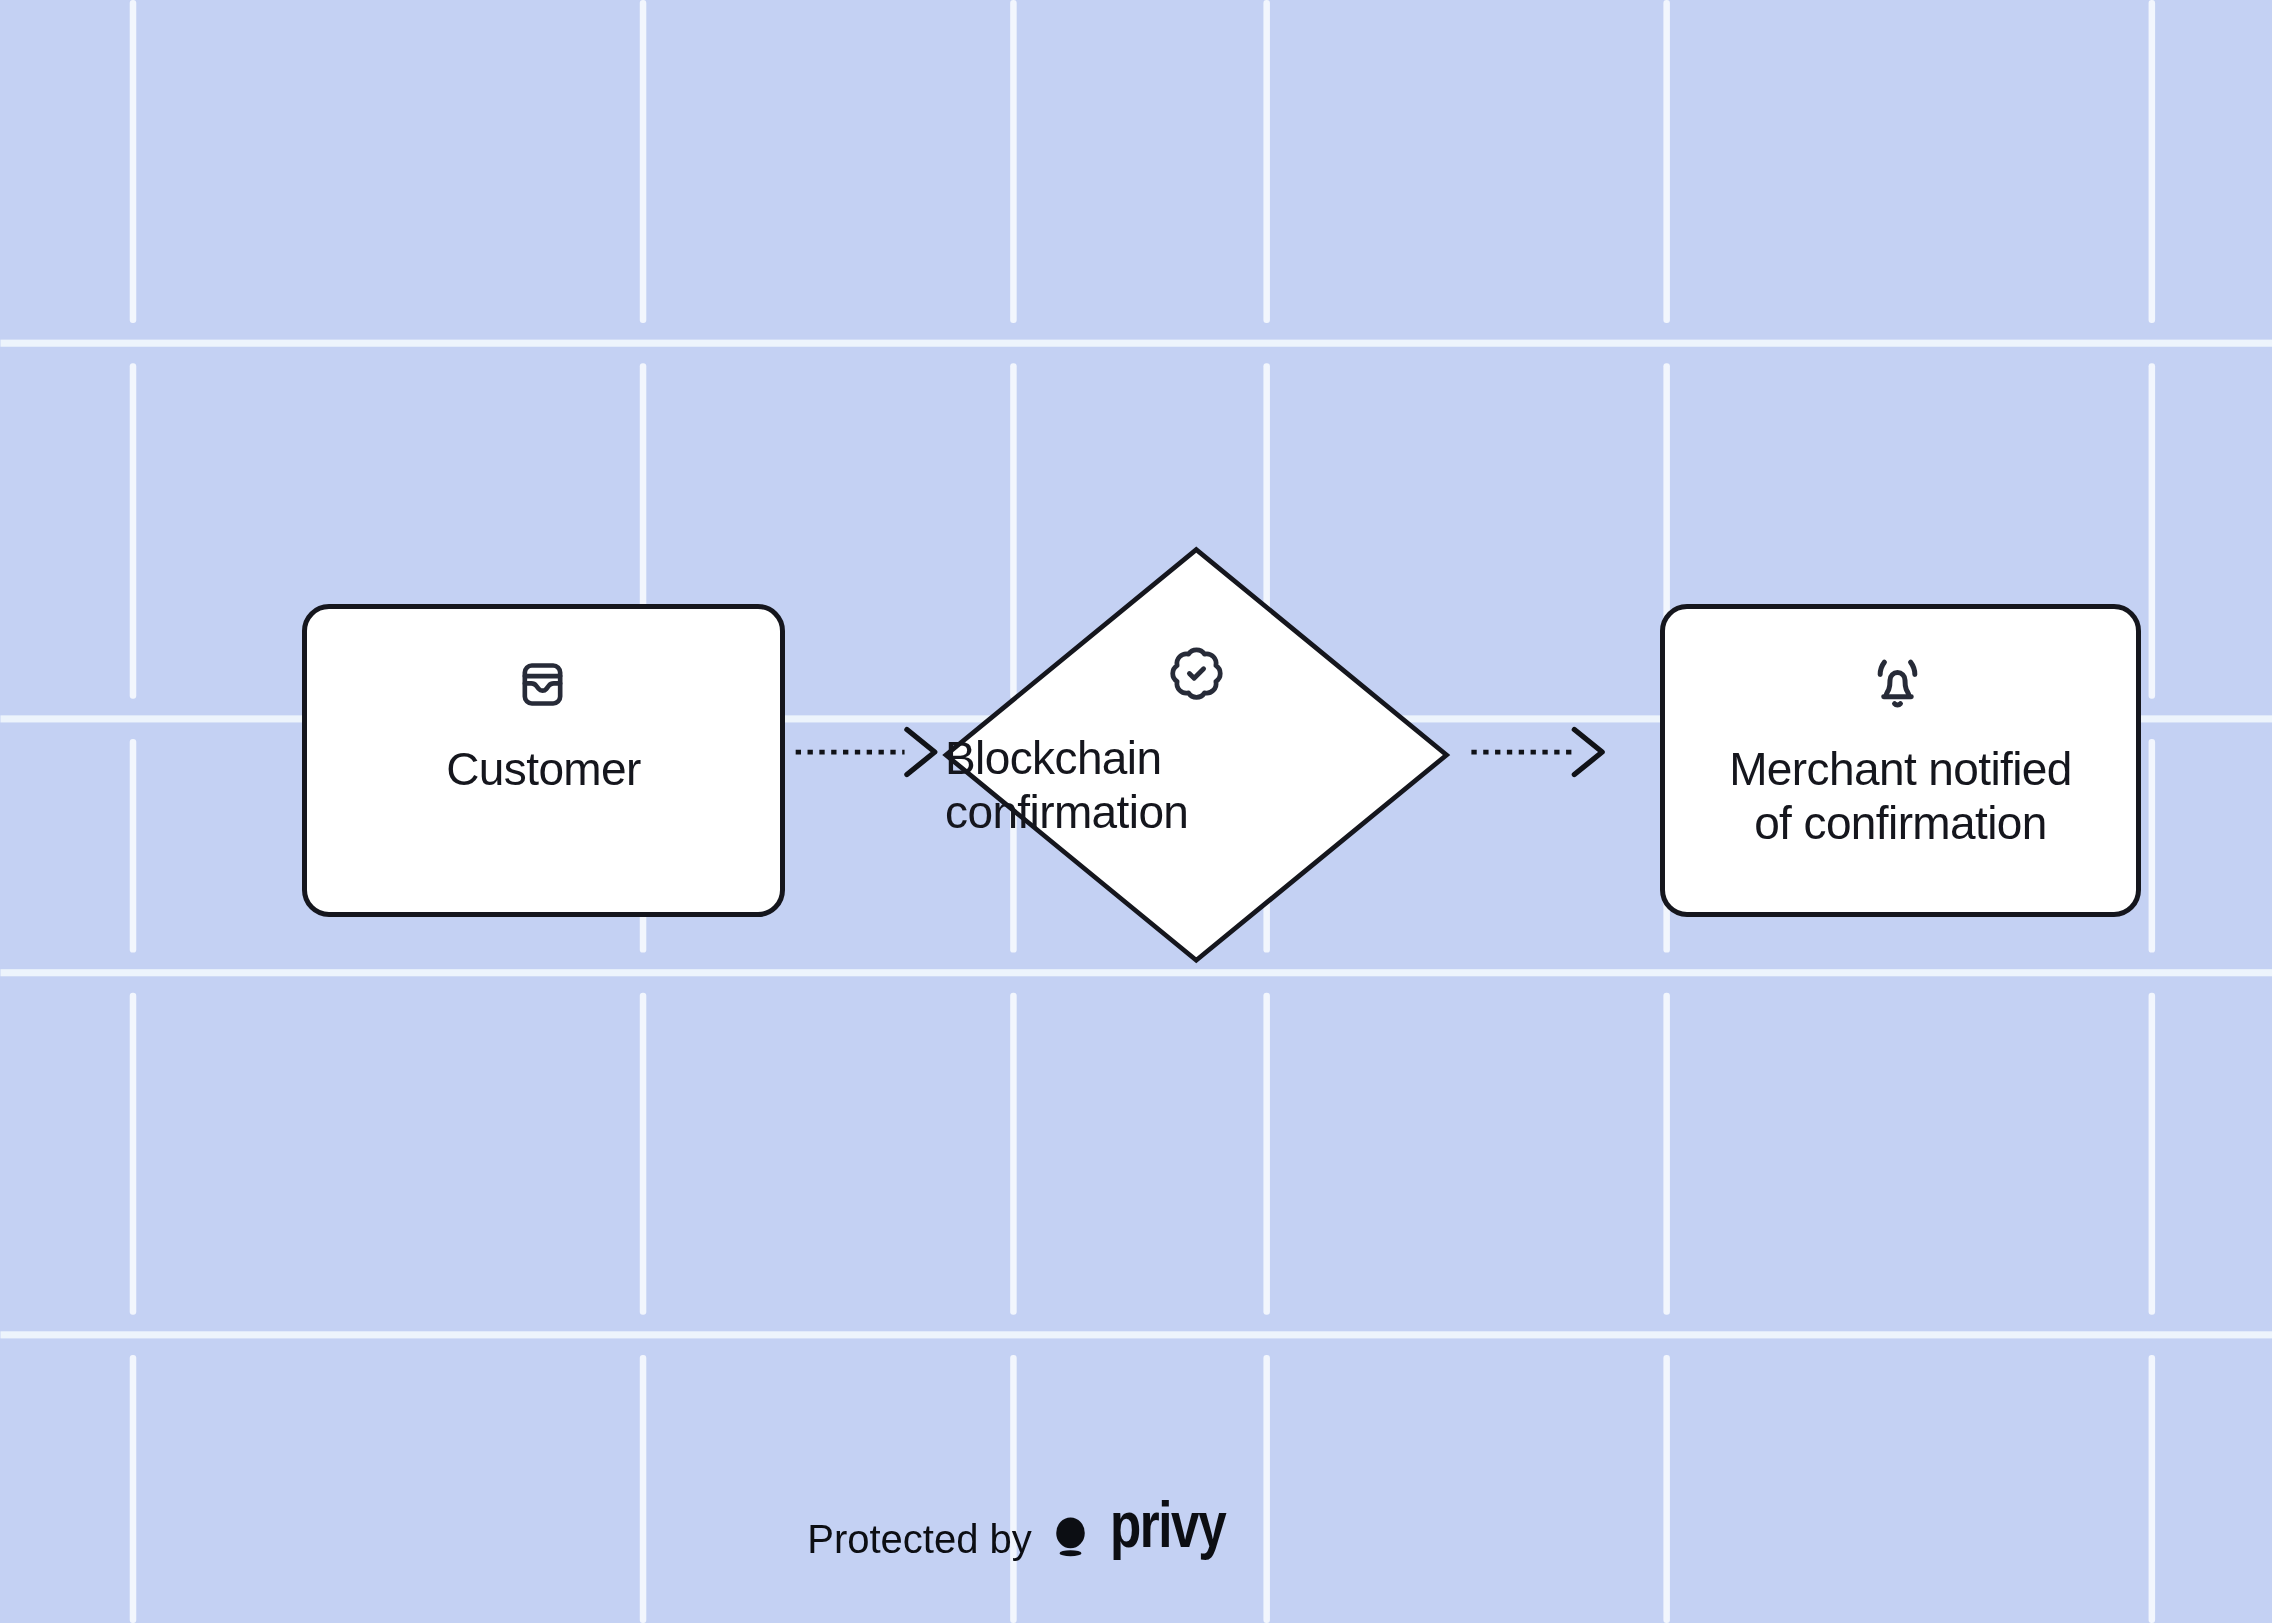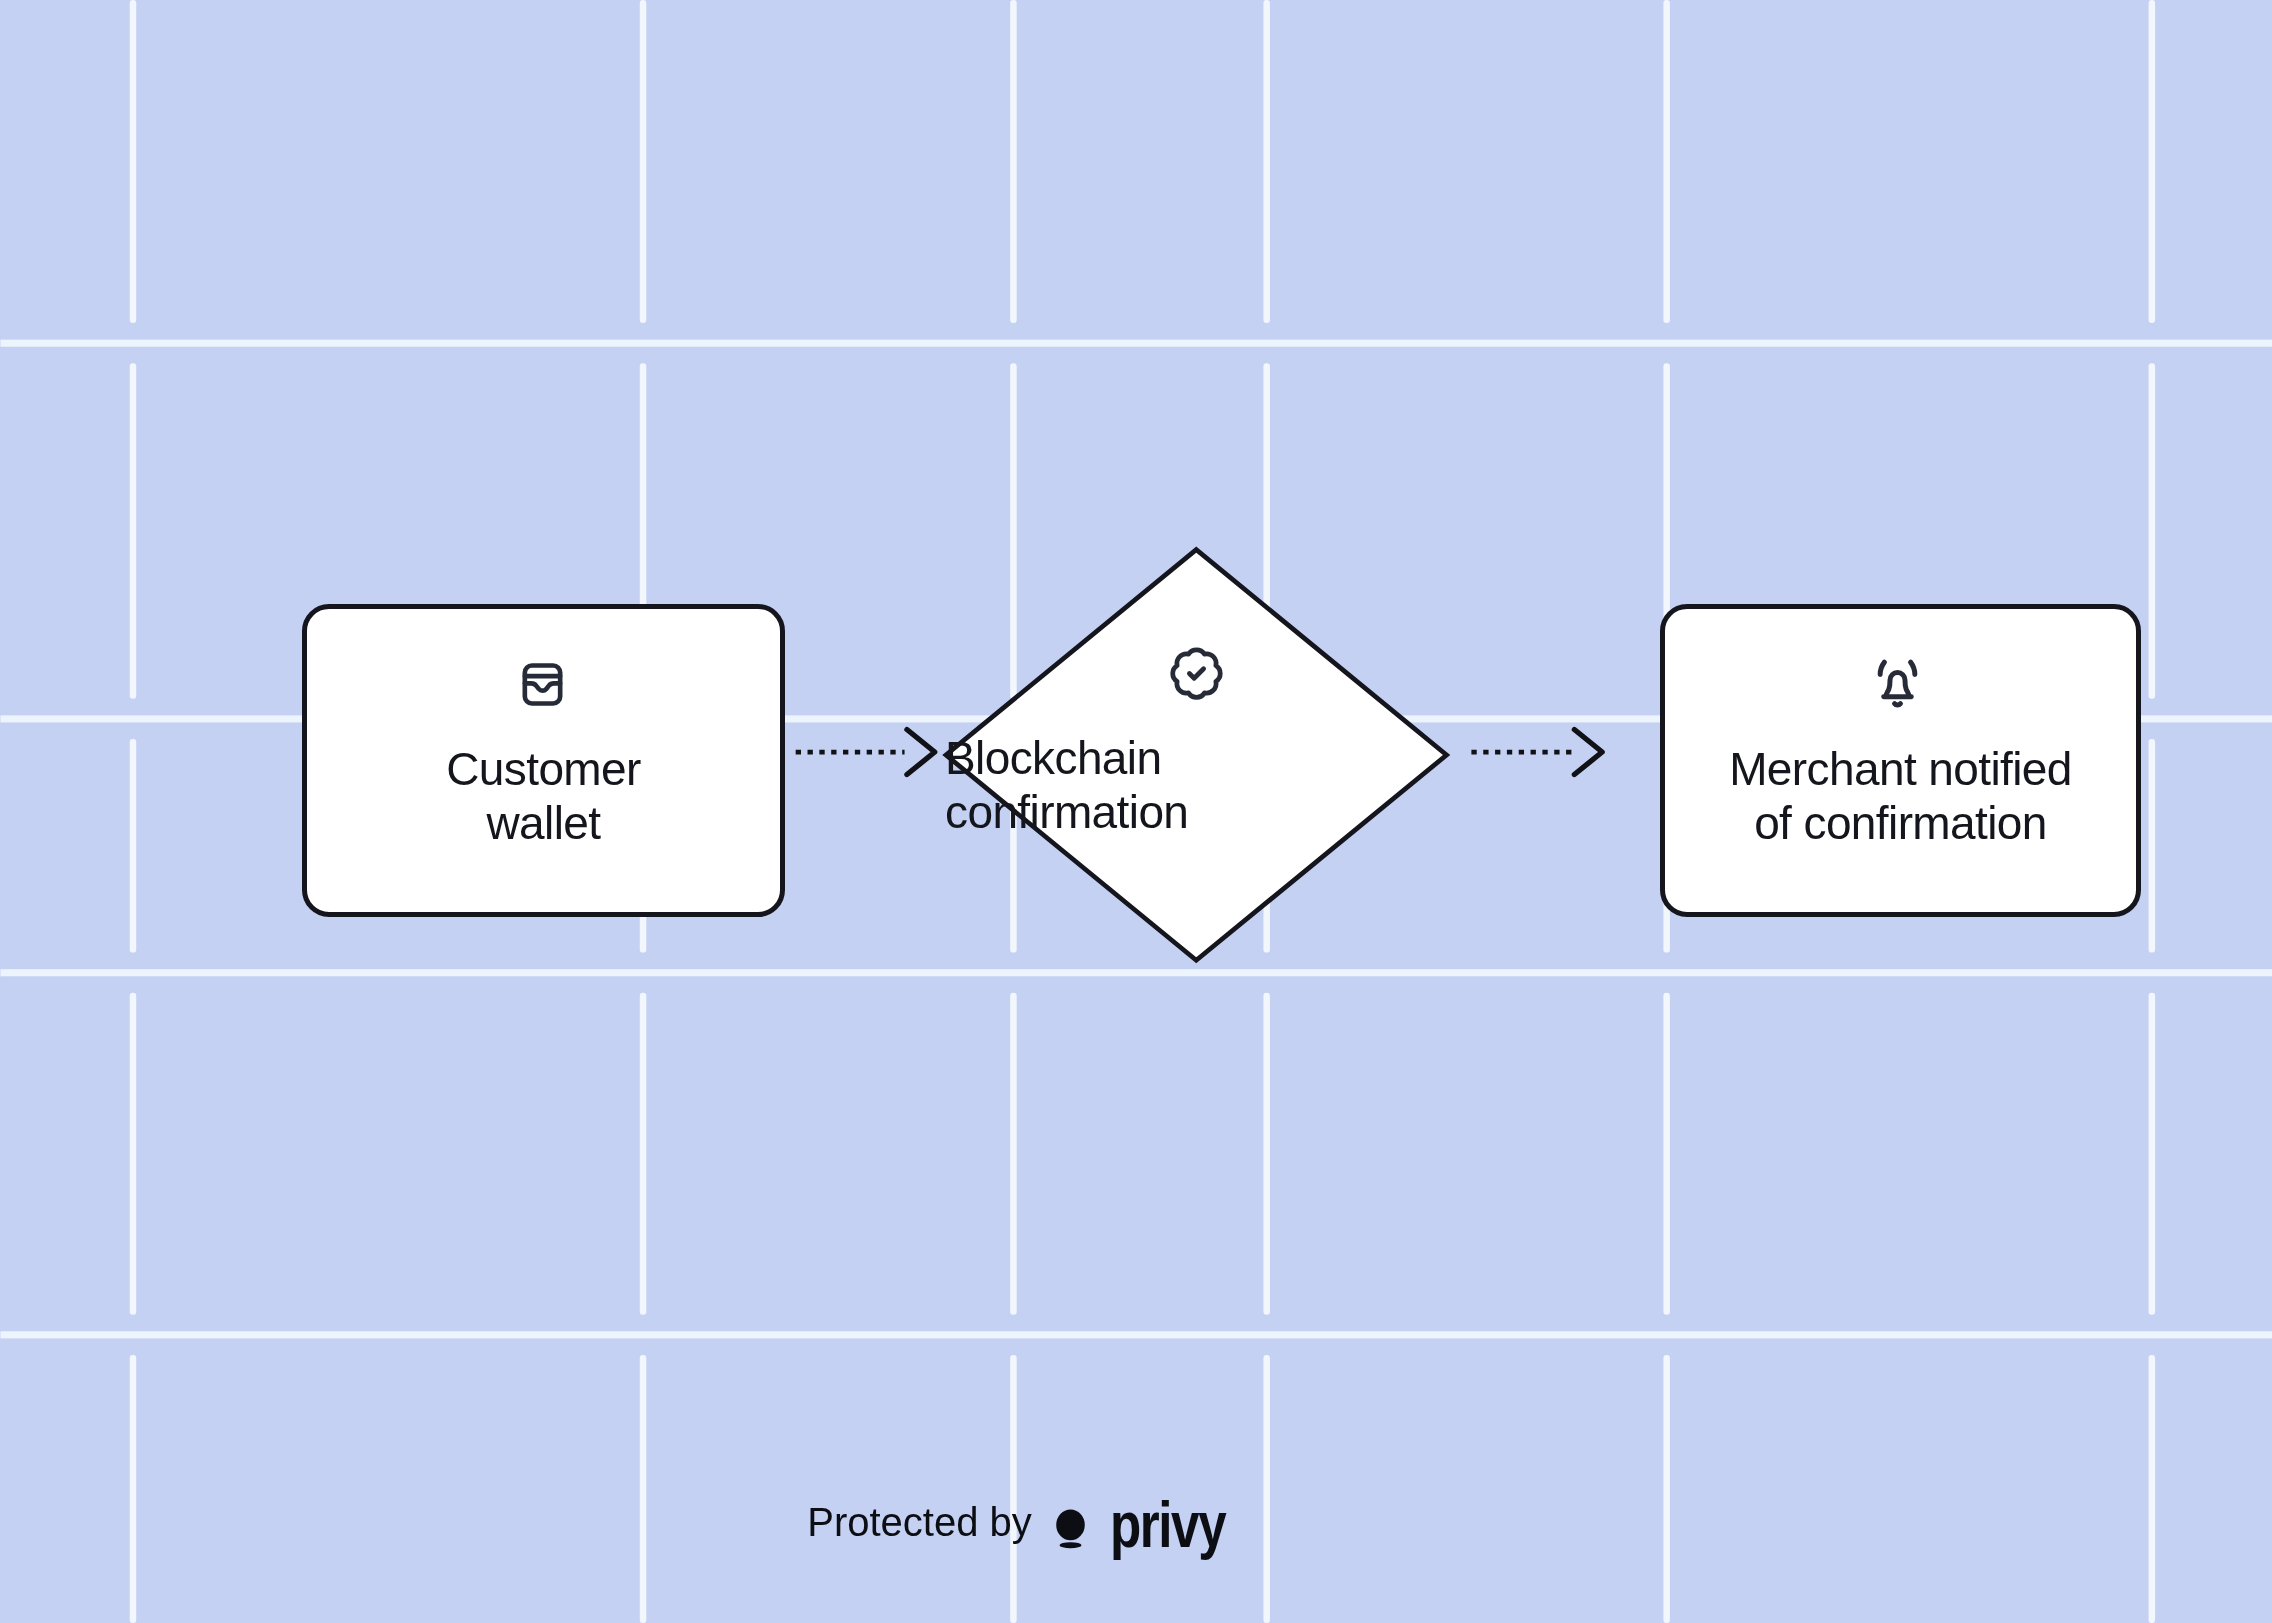--- a/index.html
+++ b/index.html
@@ -42,21 +42,21 @@
     color:var(--node-text,#15161d);white-space:nowrap;
   }
   .diamond-icon{position:absolute;left:1168px;top:645px;}
 
   
   .connectors{position:absolute;left:0;top:0;}
 
   
   .footer{
     position:absolute;left:0;right:0;top:1483px;height:79px;
-    display:flex;justify-content:center;align-items:center;gap:22.5px;
+    display:flex;justify-content:center;align-items:flex-end;gap:22.5px;
   }
   .footer-prefix{
     font-size:40px;color:var(--footer-text,#0c0e13);letter-spacing:0;
   }
   .brand-mark{margin-top:18px;}
   .brand-wordmark{
     font-size:64px;font-weight:bold;letter-spacing:-1.8px;
     color:var(--footer-text,#0c0e13);
     transform:scaleX(0.8);transform-origin:left center;
     margin-top:4.7px;
@@ -116,21 +116,20 @@
   </svg>
 
   <div class="rect-node" style="left:302px;top:604px;">
     <svg class="icon" style="left:209px;top:49px;" width="53" height="53" viewBox="0 0 24 24" fill="none" stroke="currentColor" stroke-width="2.1" stroke-linecap="round" stroke-linejoin="round">
       <rect x="4" y="3.4" width="16" height="17.2" rx="3.2"></rect>
       <line x1="4" y1="8.2" x2="20" y2="8.2"></line>
       <path d="M4 11.5h2.9c1.1 0 1.7.35 2.3 1.1l1.1 1.4c.85 1.05 2.55 1.05 3.4 0l1.1-1.4c.6-.75 1.2-1.1 2.3-1.1H20"></path>
     </svg>
     <div class="node-label">
       <div>Customer</div>
-      <div>wallet</div>
     </div>
   </div>
 
   <svg class="diamond-shape" width="2273" height="1623" viewBox="0 0 3840 2743">
     <polygon points="2021,929 2444,1276 2021,1623 1598,1276" fill="var(--node-fill,#fff)" stroke="var(--node-stroke,#15161d)" stroke-width="8"></polygon>
   </svg>
   <svg class="icon diamond-icon" width="57" height="57" viewBox="0 0 24 24" fill="none" stroke="currentColor" stroke-width="2" stroke-linecap="round" stroke-linejoin="round">
     <path d="M3.85 8.62a4 4 0 0 1 4.78-4.77 4 4 0 0 1 6.74 0 4 4 0 0 1 4.78 4.78 4 4 0 0 1 0 6.74 4 4 0 0 1-4.77 4.78 4 4 0 0 1-6.75 0 4 4 0 0 1-4.78-4.77 4 4 0 0 1 0-6.76Z"></path>
     <path d="m9 12 2 2 4-4"></path>
   </svg>

